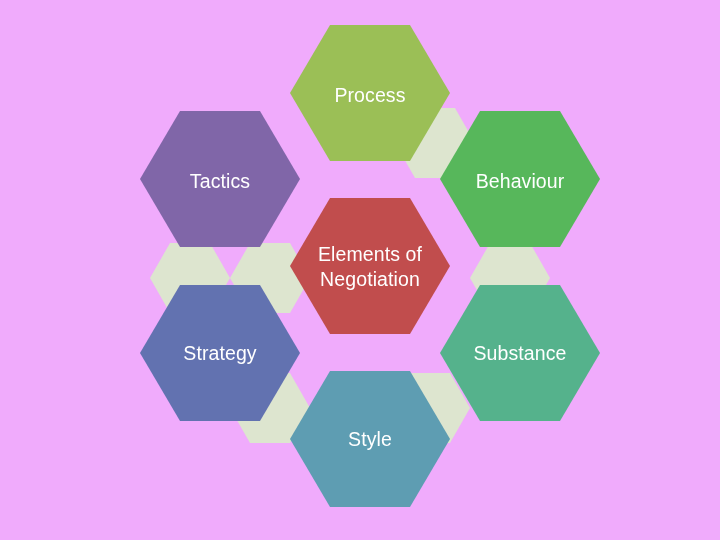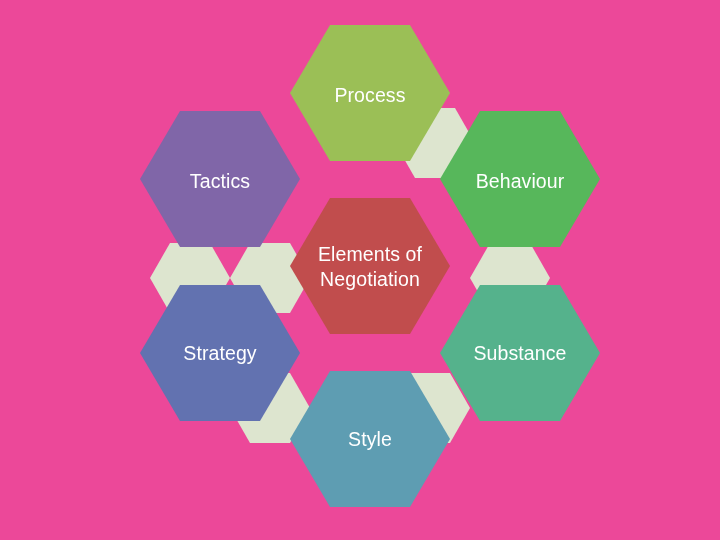--- a/index.html
+++ b/index.html
@@ -40,21 +40,21 @@
     fill: #ffffff;
     font-family: "Liberation Sans", sans-serif;
     font-size: 19.5px;
     text-anchor: middle;
     letter-spacing: 0.1px;
   }
 </style>
 </head>
 <body>
 
-<div id="diagram-canvas" style="background: #ec4899; text-align: right;">
+<div id="diagram-canvas" style="background: #f0abfc; text-align: right;">
 
   <svg id="hex-svg" viewBox="0 0 720 540">
 
     <g>
 
       <polygon points="250,243 290,243 310,278 290,313 250,313 230,278" fill="#DDE5CF"></polygon>
 
       <polygon points="410,108 450,108 470,143 450,178 410,178 390,143" fill="#DDE5CF" transform="translate(5,0)"></polygon>
 
       <polygon points="490,243 530,243 550,278 530,313 490,313 470,278" fill="#DDE5CF"></polygon>

